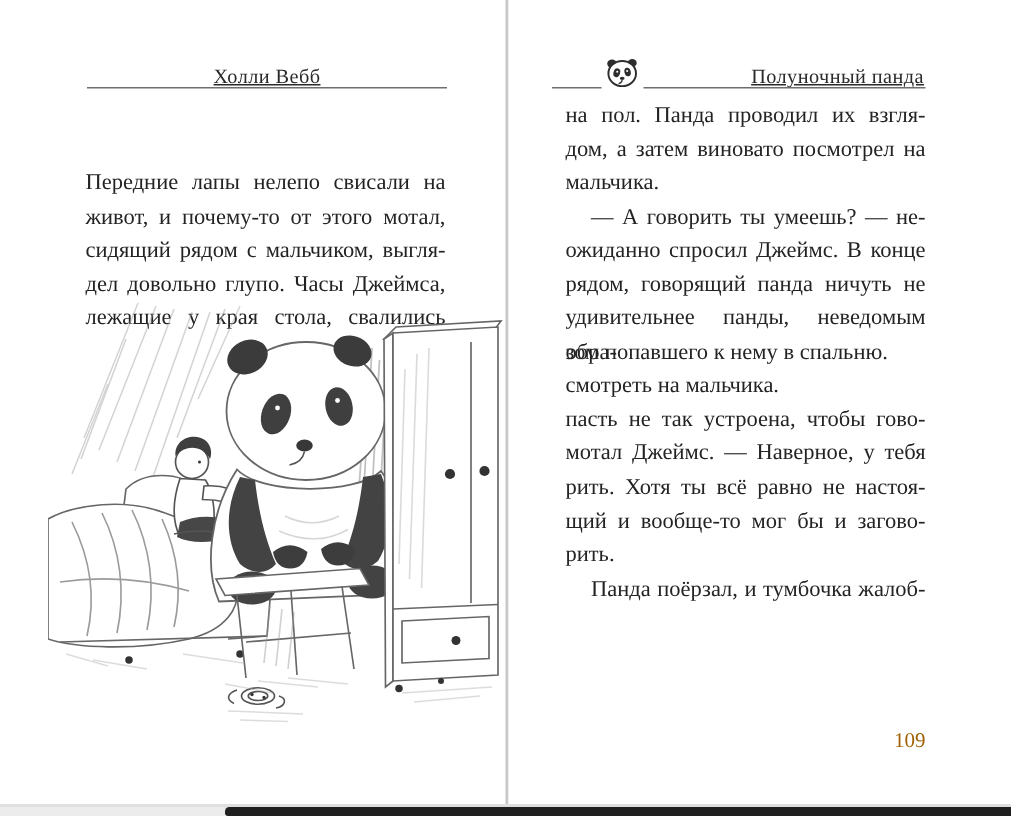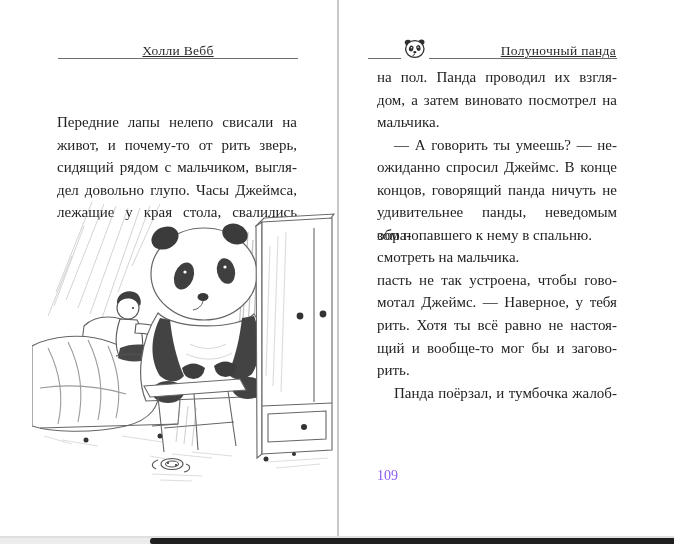--- a/index.html
+++ b/index.html
@@ -9,39 +9,39 @@
   .page.left{left:0;width:337px;}
   .page.right{left:339px;width:335px;}
   .page-divider{position:absolute;left:337px;top:0;width:2px;height:537px;background:#c8c8c8;}
   .running-head{position:absolute;top:43px;width:240px;text-align:center;font-size:13.5px;color:#2a2a2a;letter-spacing:.3px;text-decoration:underline;}
   .head-rule{position:absolute;top:58px;height:1px;background:#6f6f6f;}
   .textblock{position:absolute;width:240px;font-size:15px;color:#232323;}
   .tline{line-height:22.55px;height:22.55px;overflow:visible;}
   .just{text-align:justify;text-align-last:justify;}
   .last{text-align:left;text-align-last:left;}
   .ind{text-indent:17px;}
-  .pagenum{position:absolute;top:468px;width:240px;text-align:left;font-size:14px;color:#8b5cf6;}
+  .pagenum{position:absolute;top:487px;width:240px;text-align:right;font-size:14px;color:#a16207;}
   .illustration{position:absolute;left:32px;top:196px;}
   .hdr-icon{position:absolute;left:402px;top:37px;}
   .edge-strip{position:absolute;left:0;top:536px;width:674px;height:3px;background:#dfdfdf;}
   .edge-left{position:absolute;left:0;top:538px;width:150px;height:6px;background:#ececec;}
   .edge-dark{position:absolute;left:150px;top:538px;width:524px;height:6px;background:#1f1f1f;border-radius:3px 0 0 2px;}
   svg{display:block;}
 </style>
 </head>
 <body>
 
 <div class="screen">
 
   <div class="page left">
     <div class="running-head" style="left:58px;">Холли Вебб</div>
     <div class="head-rule" style="left:58px;width:240px;"></div>
     <div class="textblock" style="left:57px;top:87px;margin-top:24px;">
         <div class="tline just">Передние лапы нелепо свисали на</div>
-        <div class="tline just">живот, и почему-то от рить зверь,</div>
+        <div class="tline just">живот, и почему-то от этого мотал,</div>
         <div class="tline just">сидящий рядом с мальчиком, выгля-</div>
         <div class="tline just">дел довольно глупо. Часы Джеймса,</div>
         <div class="tline just">лежащие у края стола, свалились</div>
       </div>
 
     <svg class="illustration" width="306" height="296" viewBox="0 0 306 296" aria-label="Карандашный рисунок: большая панда сидит на тумбочке рядом с кроватью; мальчик в кровати тянется к ней; справа шкаф, на полу упавшие часы">
 
       <g stroke="#a8a8a8" stroke-width="1" opacity="0.5" fill="none">
         <path d="M60,6 L24,96"></path>
           <path d="M72,8 L34,104"></path>
@@ -170,21 +170,21 @@
   <div class="page right">
     <div class="running-head" style="left:37px;text-align:right;">Полуночный панда</div>
     <div class="head-rule" style="left:29px;width:33px;"></div>
     <div class="head-rule" style="left:90px;width:188px;"></div>
     <div class="textblock" style="left:38px;top:66px;">
         <div class="tline just">на пол. Панда проводил их взгля-</div>
         <div class="tline just">дом, а затем виновато посмотрел на</div>
         <div class="tline last">мальчика.</div>
         <div class="tline just ind">— А говорить ты умеешь? — не-</div>
         <div class="tline just">ожиданно спросил Джеймс. В конце</div>
-        <div class="tline just">концов, говорящий панда ничуть не</div>
+        <div class="tline just">рядом, говорящий панда ничуть не</div>
         <div class="tline just">удивительнее панды, неведомым обра-</div>
         <div class="tline last">зом попавшего к нему в спальню.</div>
         <div class="tline last">смотреть на мальчика.</div>
         <div class="tline just">пасть не так устроена, чтобы гово-</div>
         <div class="tline just">мотал Джеймс. — Наверное, у тебя</div>
         <div class="tline just">рить. Хотя ты всё равно не настоя-</div>
         <div class="tline just">щий и вообще-то мог бы и загово-</div>
         <div class="tline last">рить.</div>
         <div class="tline just ind">Панда поёрзал, и тумбочка жалоб-</div>
       </div>

